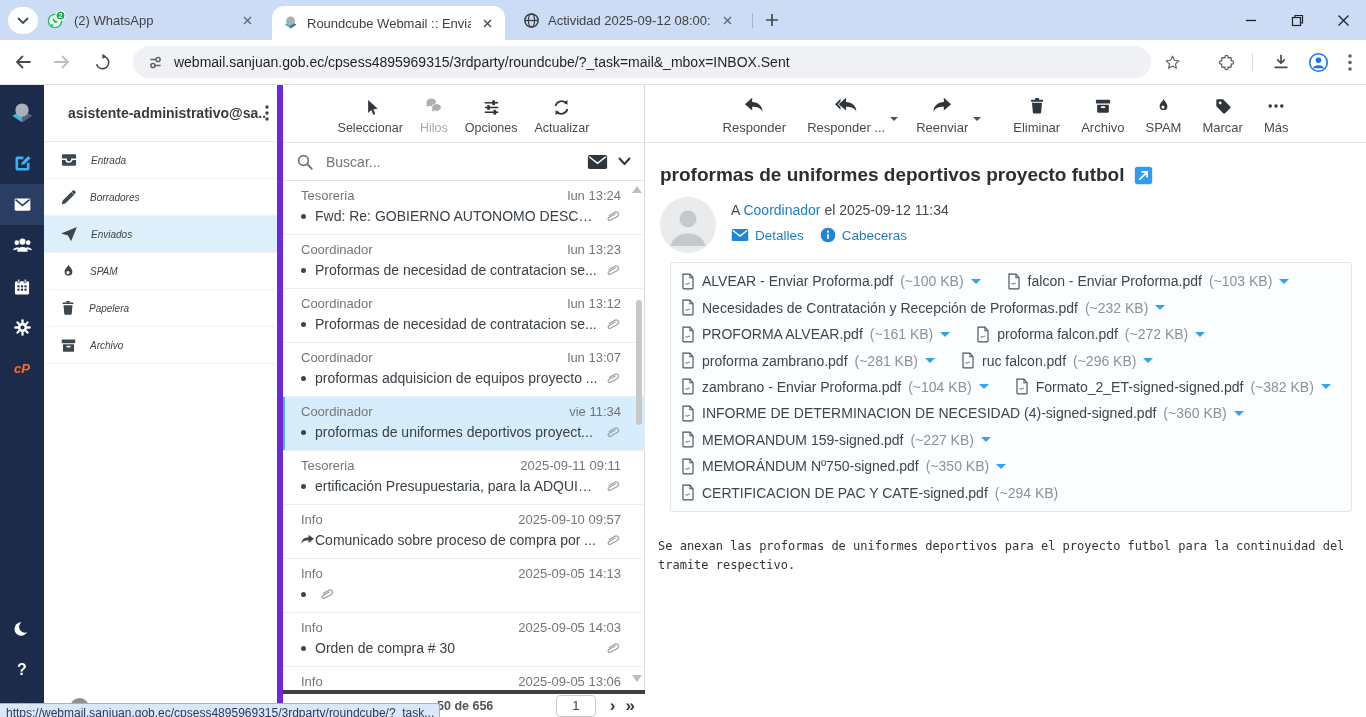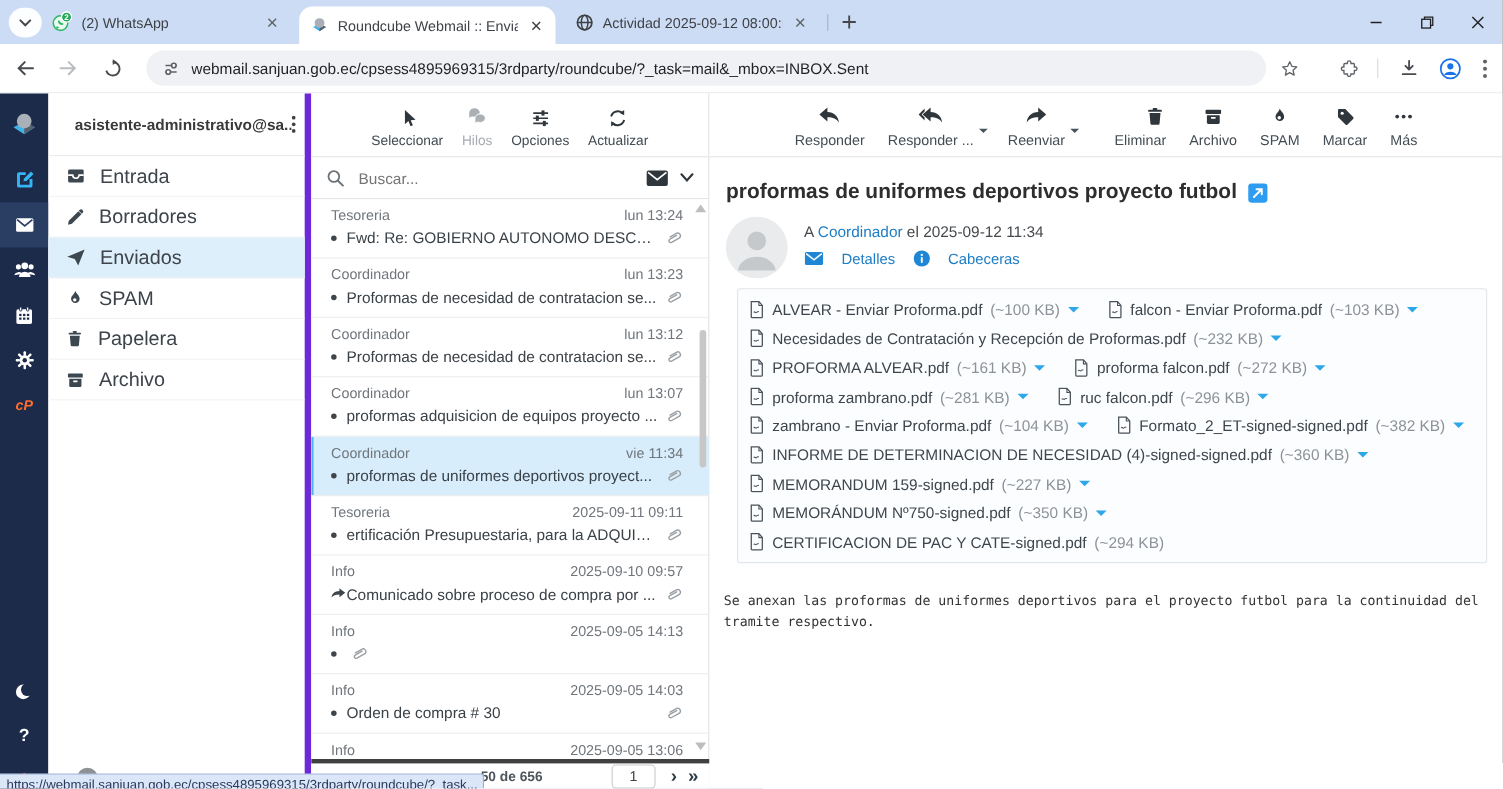--- a/index.html
+++ b/index.html
@@ -37,21 +37,21 @@
   .railbtn.active{background:#2a3e63;}
   .rail .spacer{flex:1;}
   .cp{font-size:13px;font-weight:bold;font-style:italic;color:#ff6c2c;}
   .railq{font-size:16px;font-weight:bold;color:#fff;}
 
   
   .folders{position:absolute;left:44px;top:0;width:239px;height:632px;background:#fff;border-right:6px solid #6d28d9;box-sizing:border-box;}
   .fhead{height:57px;border-bottom:1px solid #ececec;display:flex;align-items:center;padding:0 8px 0 24px;box-sizing:border-box;}
   .fhead .acct{flex:1;font-size:14px;font-weight:bold;color:#3a3a3a;white-space:nowrap;overflow:hidden;}
   .folder{height:36px;display:flex;align-items:center;gap:12px;padding-left:15px;border-bottom:1px solid #f2f2f2;
-          font-size:18px;color:#3d434a;}
+          font-size:10px;color:#3d434a;font-style:italic;}
   .folder.sel{background:#ddeffb;}
 
   
   .list{position:absolute;left:283px;top:0;width:362px;height:632px;background:#fff;border-right:1px solid #d9d9d9;box-sizing:border-box;}
   .ltool{height:58px;border-bottom:1px solid #e5e5e5;display:flex;align-items:flex-end;justify-content:center;gap:17px;
          padding-bottom:7px;box-sizing:border-box;}
   .tbtn{display:flex;flex-direction:column;align-items:center;gap:4px;font-size:12.5px;color:#424c53;}
   .tbtn.disabled{color:#a7acb1;}
   .lsearch{height:38px;border-bottom:1px solid #e5e5e5;display:flex;align-items:center;padding:0 13px;gap:10px;box-sizing:border-box;}
   .lsearch .ph{flex:1;font-size:14px;color:#8a9097;border:none;background:transparent;outline:none;
@@ -86,21 +86,21 @@
   .vbtn{position:relative;display:flex;flex-direction:column;align-items:center;gap:4px;font-size:13px;color:#424c53;}
   .vbtn .drop{position:absolute;right:-13px;top:21px;width:0;height:0;border:4.5px solid transparent;border-top-color:#49535a;}
   .subjrow{display:flex;align-items:center;gap:9px;margin:21px 0 0 15px;}
   .subj-title{font-size:19px;font-weight:bold;color:#2e2e2e;}
   .vhead{display:flex;margin:11px 0 0 15px;gap:15px;}
   .avatar{width:56px;height:56px;border-radius:50%;background:#eaebec;overflow:hidden;flex:0 0 56px;}
   .vmeta{padding-top:5px;}
   .toline{font-size:14px;color:#45494d;}
   .toline .lnk{color:#1e7dc4;}
   .vactions{display:flex;gap:16px;margin-top:9px;align-items:center;}
-  .vact{display:flex;align-items:center;gap:16px;font-size:13.5px;color:#1e7dc4;}
+  .vact{display:flex;align-items:center;gap:6px;font-size:13.5px;color:#1e7dc4;}
   .attpanel{position:absolute;left:25px;top:177px;width:682px;height:250px;box-sizing:border-box;border:1px solid #e2e5e9;
             background:#fcfdfe;border-radius:3px;padding:5px 10px;display:flex;flex-wrap:wrap;column-gap:26px;
             align-content:space-around;overflow:hidden;}
   .att{height:26px;display:flex;align-items:center;gap:7px;}
   .att .aname{font-size:14px;color:#3e464d;white-space:nowrap;}
   .att .asize{font-size:14px;color:#8d9298;white-space:nowrap;}
   .att .acaret{width:0;height:0;border:5px solid transparent;border-top-color:#2da7ea;margin-top:5px;}
   .vbody{position:absolute;left:13px;top:452px;width:705px;font-family:"DejaVu Sans Mono",monospace;
          font-size:12px;line-height:19px;color:#333;}
 
@@ -657,21 +657,21 @@
           <span>Responder ...</span>
           <span class="drop"></span>
         </div>
         <div class="vbtn" style="margin-right:10px;">
           <svg width="22" height="20" viewBox="0 0 24 22">
               <path d="M14 2 l8 7 -8 7 v-4.3 c-5.8 0 -9 1.4 -11.5 5.3 C3 10.5 7.5 6.8 14 6.5 z" fill="#2f363c"></path>
             </svg>
           <span>Reenviar</span>
           <span class="drop"></span>
         </div>
-        <div class="vbtn" style="margin-left:14px;align-items:flex-end;">
+        <div class="vbtn" style="margin-left:14px;">
           <svg width="20" height="20" viewBox="0 0 24 24" fill="#2f363c">
             <rect x="9.5" y="2.5" width="5" height="2.4" rx="1"></rect>
               <rect x="4.5" y="4.6" width="15" height="2.2" rx="1"></rect>
             <path d="M6 8.2 h12 l-1 11.3 a1.6 1.6 0 0 1 -1.6 1.5 h-6.8 a1.6 1.6 0 0 1 -1.6 -1.5 z"></path>
           </svg>
           <span>Eliminar</span>
         </div>
         <div class="vbtn">
           <svg width="20" height="20" viewBox="0 0 24 24" fill="#2f363c">
             <rect x="3.5" y="4.5" width="17" height="4.6" rx="1"></rect>

